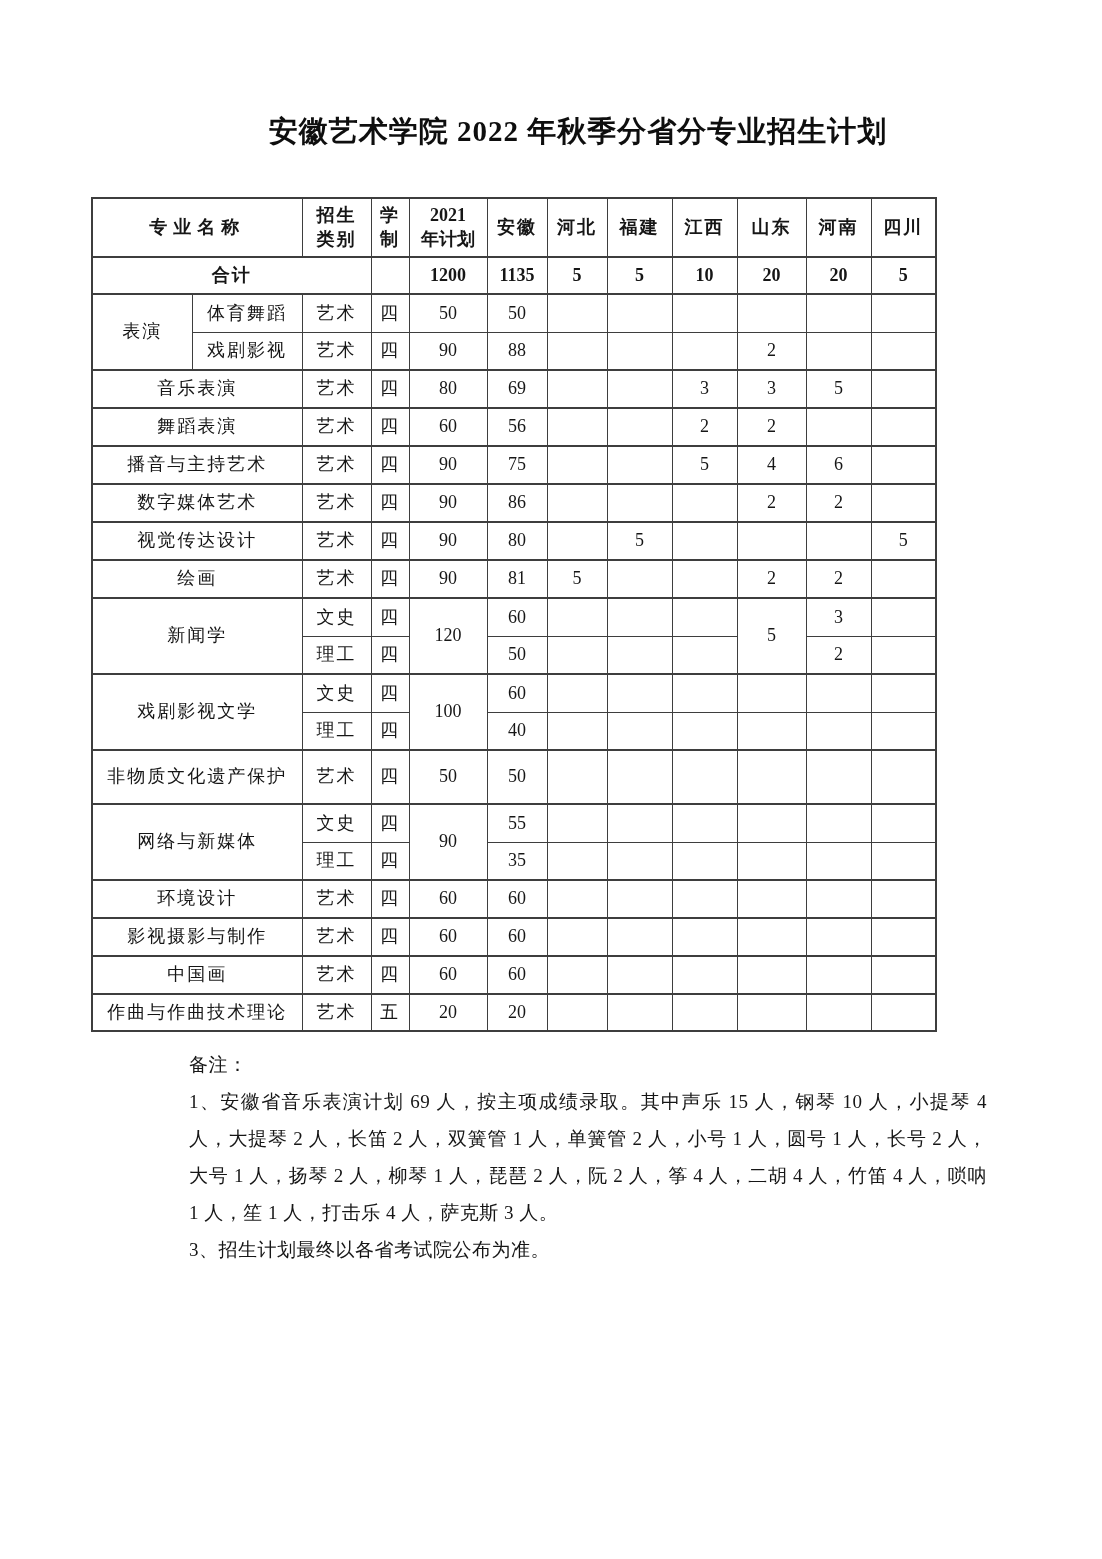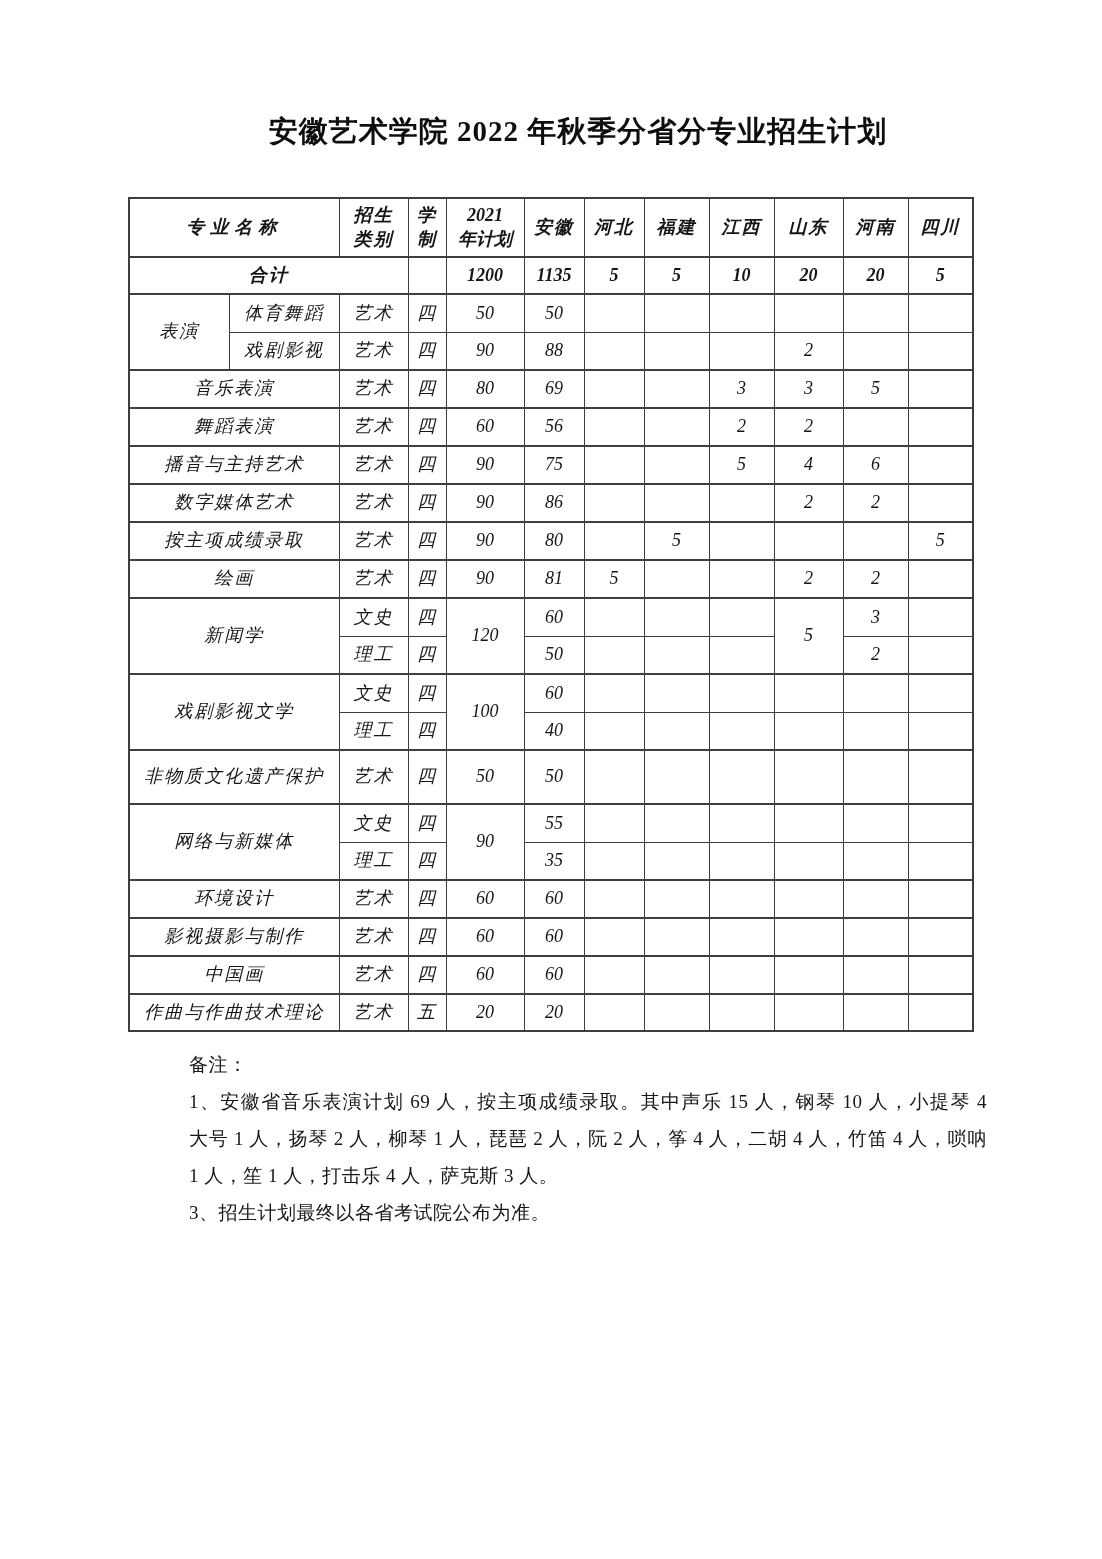--- a/index.html
+++ b/index.html
@@ -9,26 +9,25 @@
     color: #161616;
   }
   .page { position: relative; width: 1102px; height: 1559px; overflow: hidden; padding-left: 27px; }
   .doc-title {
     margin: 0; padding-top: 112px;
     text-align: center;
     font-size: 29px; font-weight: 700; color: #0e0e0e;
     letter-spacing: 1px;
   }
   table.plan {
-    margin: 45px 0 0 101px;
+    margin: 45px 0 0 64px;
     border-collapse: collapse;
     table-layout: fixed;
     width: 844px;
     border: 2px solid #3e3e3e;
-    font-style: italic;
   }
   .plan td, .plan th {
     border: 1px solid #3e3e3e;
     text-align: center; vertical-align: middle;
     font-size: 18px; font-weight: 400;
     padding: 0; line-height: 1.3;
     overflow: hidden;
   }
   .plan th { font-weight: 700; }
   .plan tr { height: 38px; }
@@ -180,21 +179,21 @@
       <td>86</td>
       <td></td>
           <td></td>
           <td></td>
       <td>2</td>
       <td>2</td>
       <td></td>
     </tr>
 
     <tr class="rb">
-      <td colspan="2" class="zh">按主项成绩录取</td>
+      <td colspan="2" class="zh">视觉传达设计</td>
       <td class="zh">艺术</td>
       <td class="zh">四</td>
       <td>90</td>
       <td>80</td>
       <td></td>
       <td>5</td>
       <td></td>
           <td></td>
           <td></td>
       <td>5</td>
@@ -356,18 +355,19 @@
           <td></td>
           <td></td>
           <td></td>
     </tr>
   </tbody>
     </table>
 
   <div class="notes">
     <div class="note-line">备注：</div>
     <div class="note-line just">1、安徽省音乐表演计划 69 人，按主项成绩录取。其中声乐 15 人，钢琴 10 人，小提琴 4</div>
+    <div class="note-line just">人，大提琴 2 人，长笛 2 人，双簧管 1 人，单簧管 2 人，小号 1 人，圆号 1 人，长号 2 人，</div>
     <div class="note-line just">大号 1 人，扬琴 2 人，柳琴 1 人，琵琶 2 人，阮 2 人，筝 4 人，二胡 4 人，竹笛 4 人，唢呐</div>
     <div class="note-line">1 人，笙 1 人，打击乐 4 人，萨克斯 3 人。</div>
     <div class="note-line">3、招生计划最终以各省考试院公布为准。</div>
   </div>
 
 </div>
 
 </body></html>

